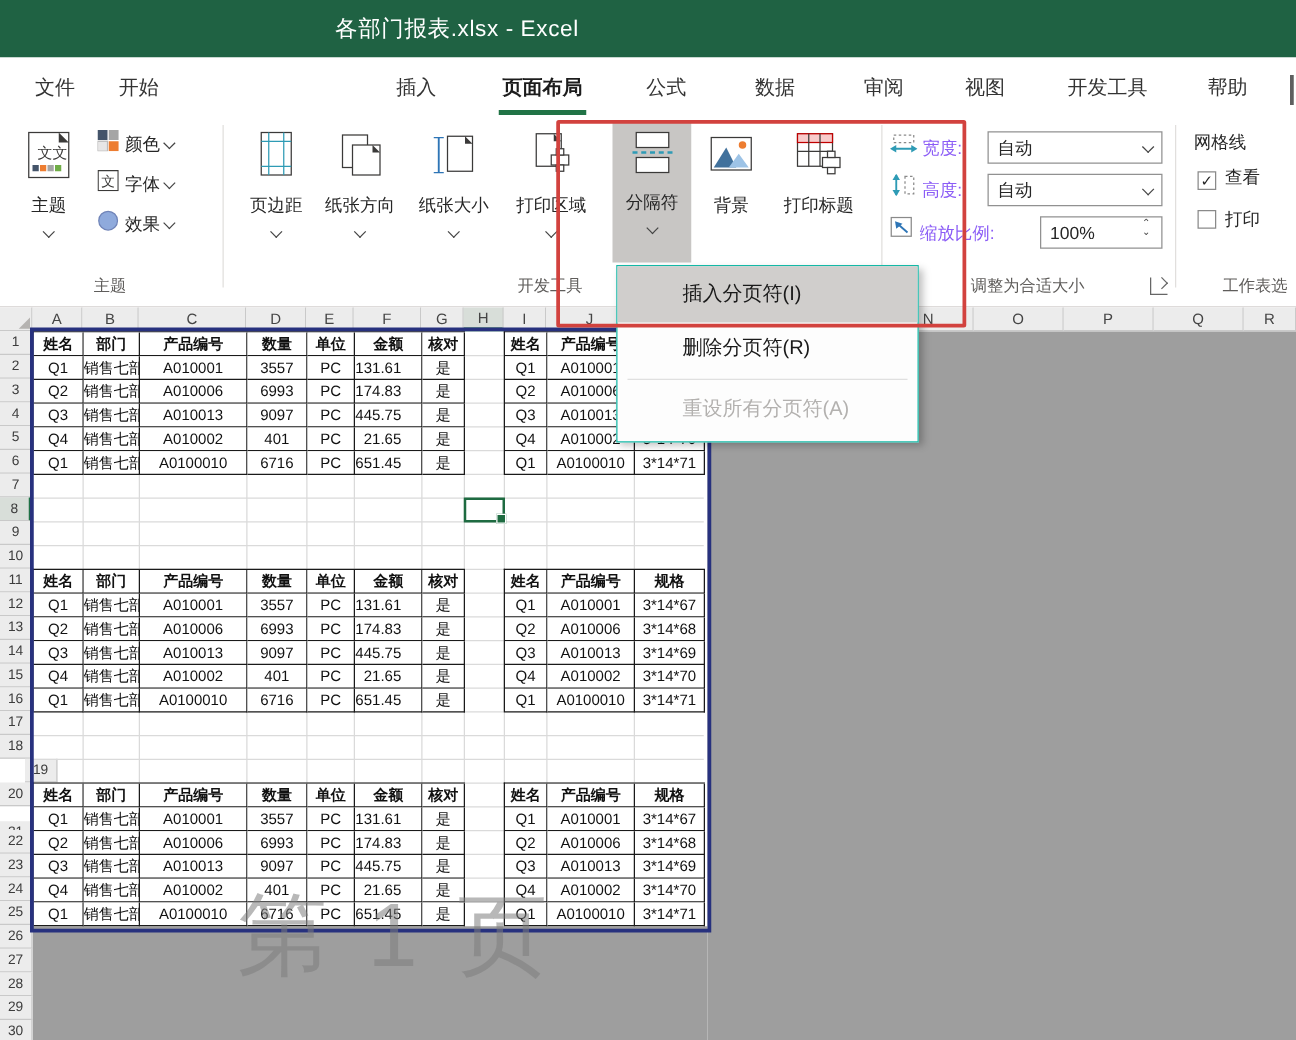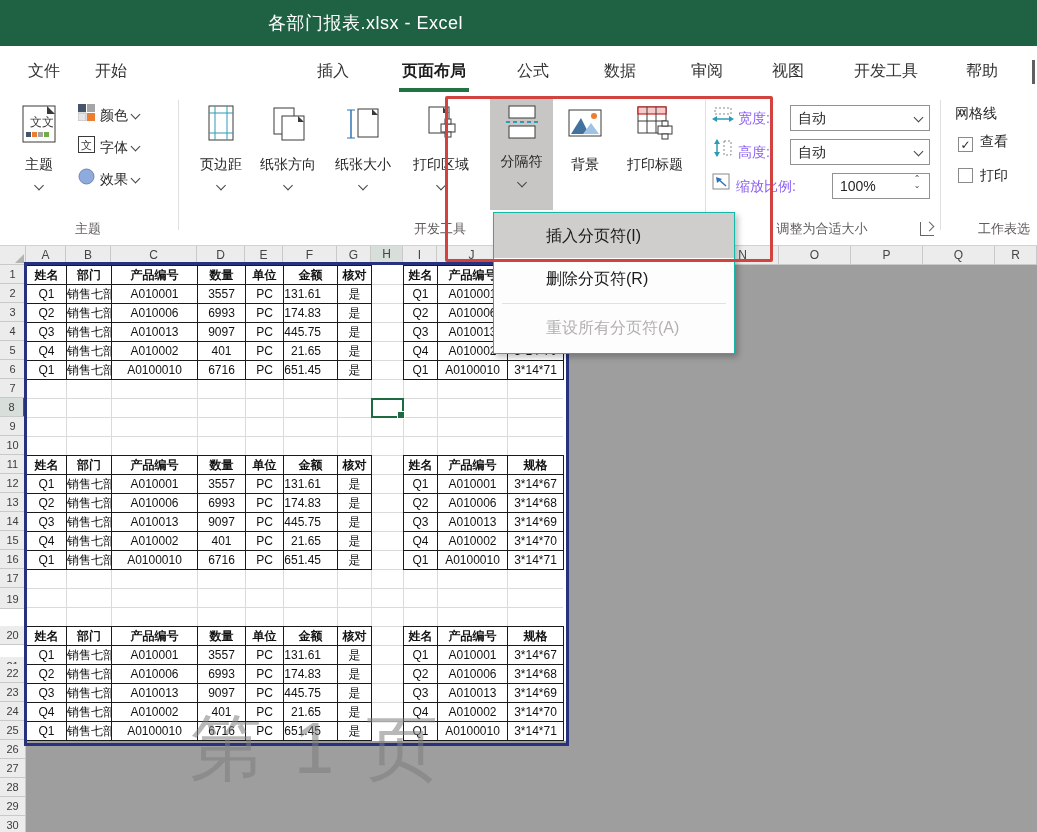--- a/index.html
+++ b/index.html
@@ -322,21 +322,21 @@
         <div class="abs rowhead" style="top: 171px; height: 19px; line-height: 18px;">9</div>
         <div class="abs rowhead" style="top: 190px; height: 19px; line-height: 18px;">10</div>
         <div class="abs rowhead" style="top: 209px; height: 19px; line-height: 18px;">11</div>
         <div class="abs rowhead" style="top: 228px; height: 19px; line-height: 18px;">12</div>
         <div class="abs rowhead" style="top: 247px; height: 19px; line-height: 18px;">13</div>
         <div class="abs rowhead" style="top: 266px; height: 19px; line-height: 18px;">14</div>
         <div class="abs rowhead" style="top: 285px; height: 19px; line-height: 18px;">15</div>
         <div class="abs rowhead" style="top: 304px; height: 19px; line-height: 18px;">16</div>
         <div class="abs rowhead" style="top: 323px; height: 19px; line-height: 18px;">17</div>
         <div class="abs rowhead" style="top: 342px; height: 19px; line-height: 18px;">18</div>
-        <div class="abs rowhead" style="top: 344px; height: 19px; line-height: 18px;">19</div>
+        <div class="abs rowhead" style="top: 361px; height: 19px; line-height: 18px; margin-left: 20px;">19</div>
         <div class="abs rowhead" style="top: 380px; height: 19px; line-height: 18px;">20</div>
         <div class="abs rowhead" style="top: 411px; height: 19px; line-height: 18px;">21</div>
         <div class="abs rowhead" style="top: 418px; height: 19px; line-height: 18px;">22</div>
         <div class="abs rowhead" style="top: 437px; height: 19px; line-height: 18px;">23</div>
         <div class="abs rowhead" style="top: 456px; height: 19px; line-height: 18px;">24</div>
         <div class="abs rowhead" style="top: 475px; height: 19px; line-height: 18px;">25</div>
         <div class="abs rowhead" style="top: 494px; height: 19px; line-height: 18px;">26</div>
         <div class="abs rowhead" style="top: 513px; height: 19px; line-height: 18px;">27</div>
         <div class="abs rowhead" style="top: 532px; height: 19px; line-height: 18px;">28</div>
         <div class="abs rowhead" style="top: 551px; height: 19px; line-height: 18px;">29</div>

